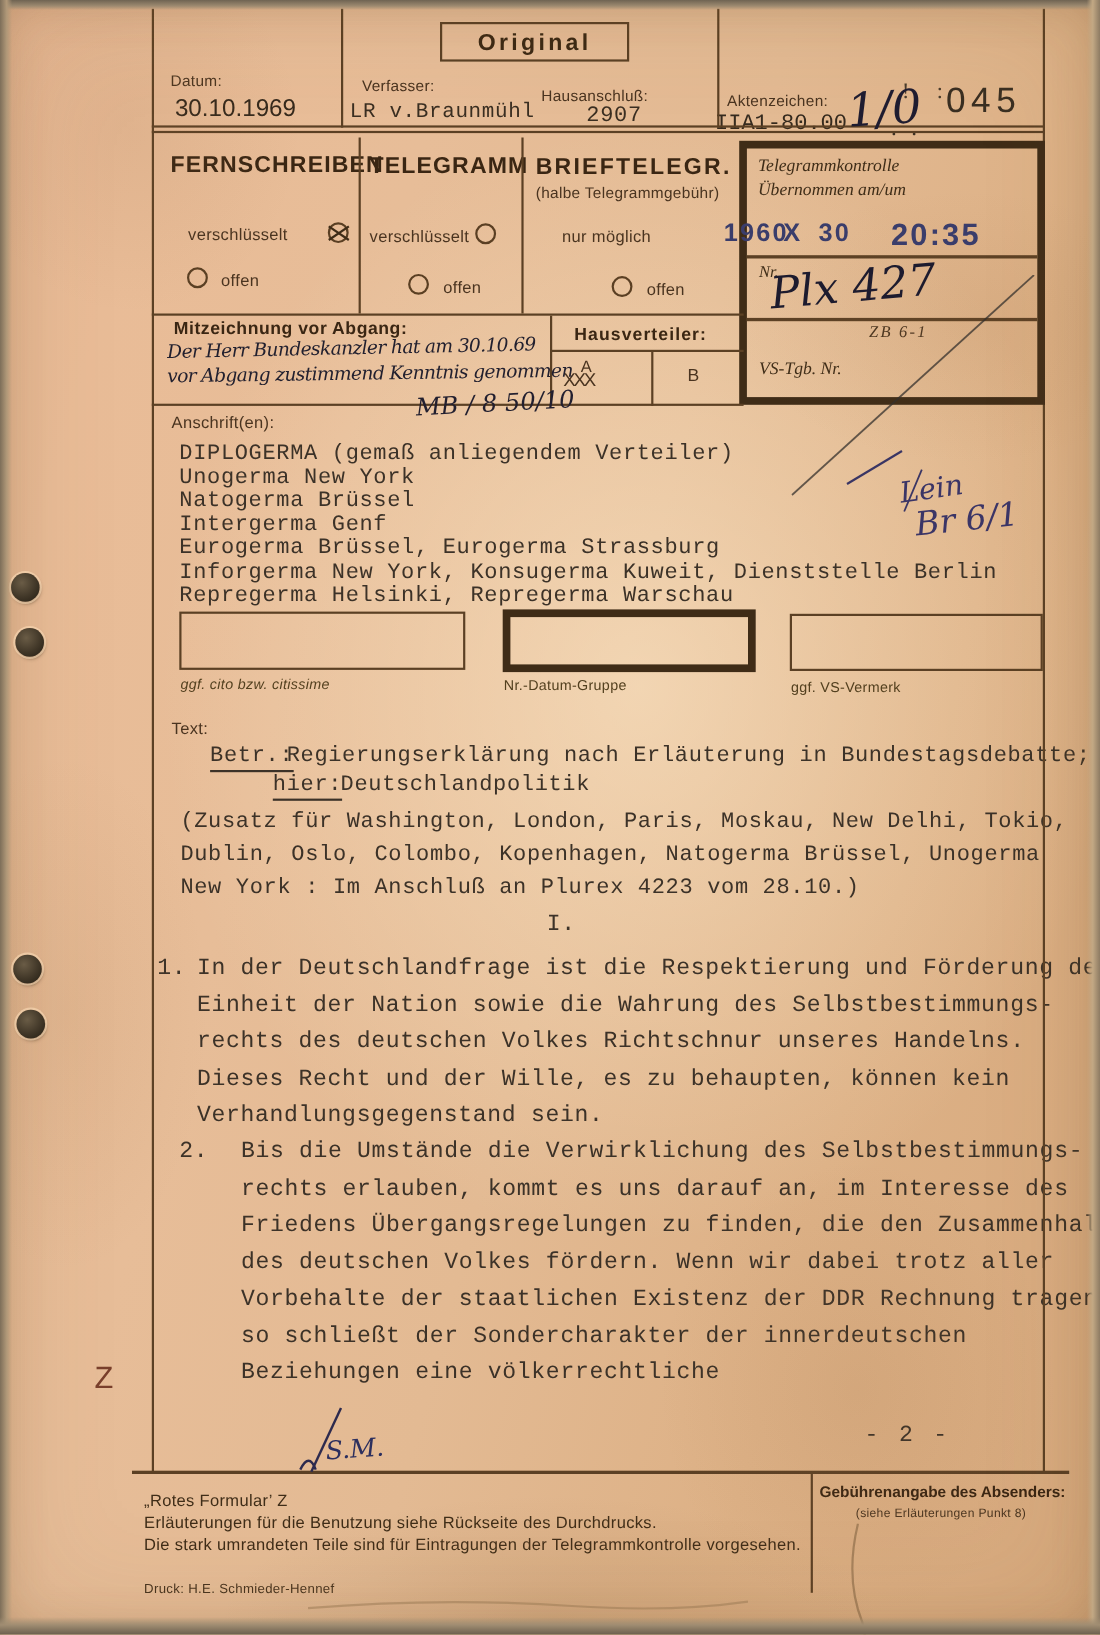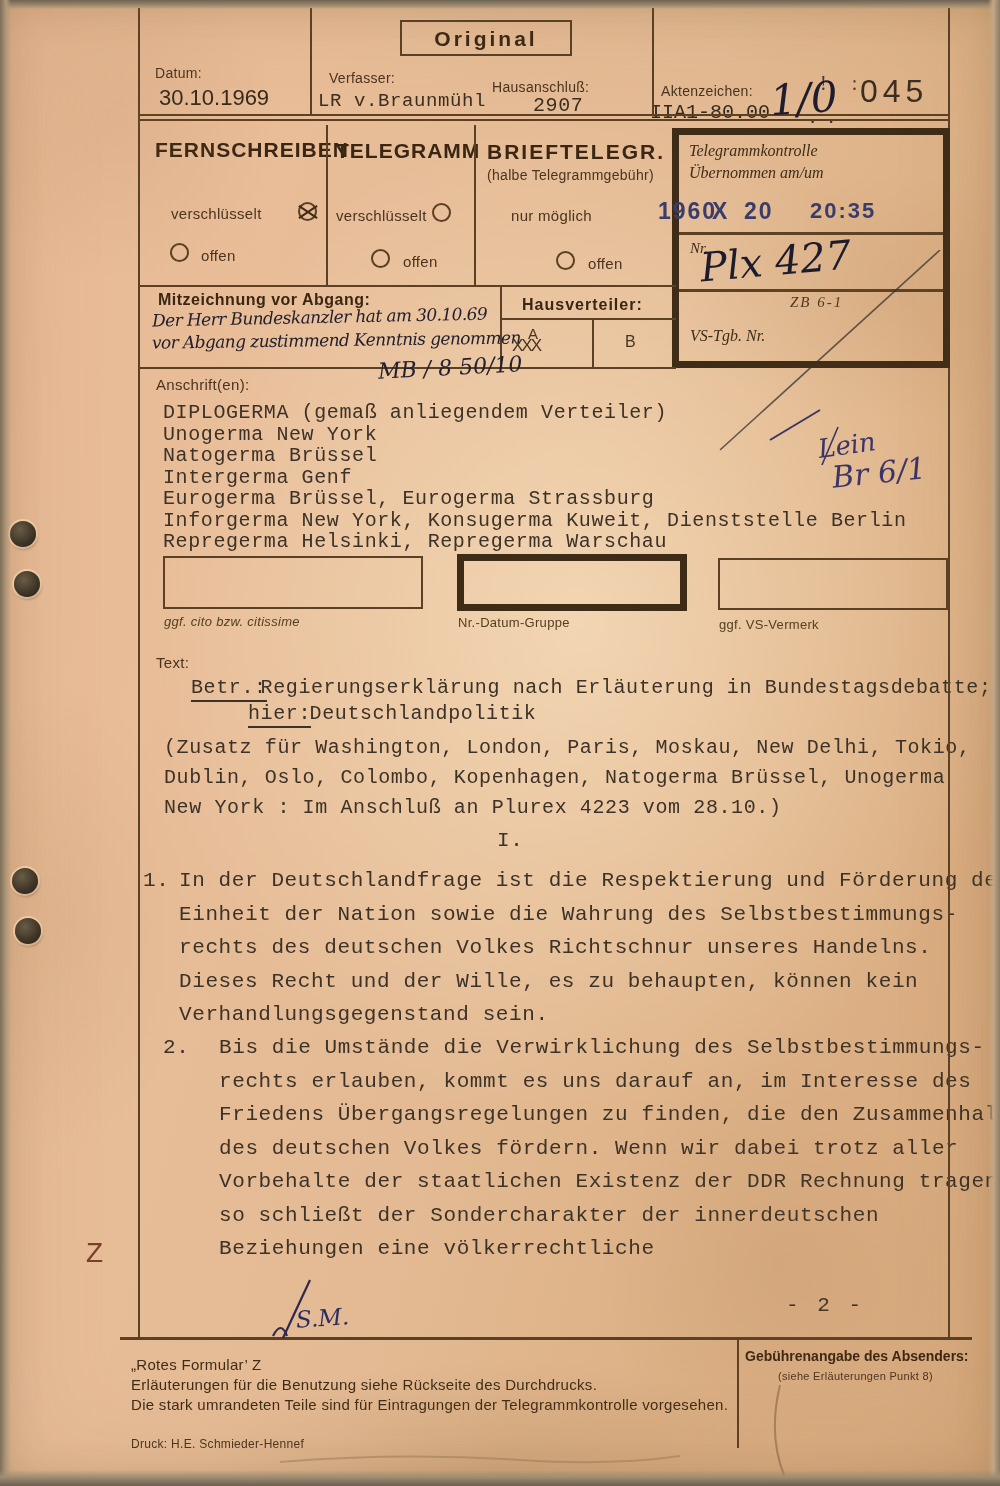--- a/index.html
+++ b/index.html
@@ -183,22 +183,22 @@
 
   <div class="box-thick" style="left:672px; top:128px; width:278px; height:240px;"></div>
   <div class="rule" style="left:679px; top:232px; width:264px; height:3px;"></div>
   <div class="rule" style="left:679px; top:289px; width:264px; height:3px;"></div>
 
   <div class="abs serif" style="left:689px; top:142px; font-size:16px; font-style:italic; color:#3f2d18;">Telegrammkontrolle</div>
   <div class="abs serif" style="left:689px; top:164px; font-size:16px; font-style:italic; color:#3f2d18;">Übernommen   am/um</div>
 
   <div class="abs stampblue" style="left:658px; top:198px; font-size:23px;">1960</div>
   <div class="abs stampblue" style="left:712px; top:198px; font-size:23px;">X</div>
-  <div class="abs stampblue" style="left:744px; top:198px; font-size:23px;">20</div>
-  <div class="abs stampblue" style="left:810px; top:198px; font-size:22px;">20:35</div>
+  <div class="abs stampblue" style="left:744px; top:198px; font-size:23px;">30</div>
+  <div class="abs stampblue" style="left:810px; top:198px; font-size:28px;">20:35</div>
 
   <div class="abs serif" style="left:690px; top:240px; font-size:15px; font-style:italic; color:#3f2d18;">Nr.</div>
   <div class="abs hand" style="left:700px; top:238px; font-size:40px; color:#1d1b2e; transform:rotate(-5deg);">Plx 427</div>
 
   <div class="abs serif" style="left:790px; top:294px; font-size:15px; font-style:italic; color:#4a3520; letter-spacing:2px;">ZB 6-1</div>
   <div class="abs serif" style="left:690px; top:327px; font-size:16px; font-style:italic; color:#3f2d18;">VS-Tgb. Nr.</div>
 
   <svg class="abs" width="300" height="260" style="left:700px; top:250px; z-index:7;">
     <path d="M240,0 L20,200" stroke="#34302c" stroke-width="1.6" fill="none" opacity="0.75"></path>
   </svg>

